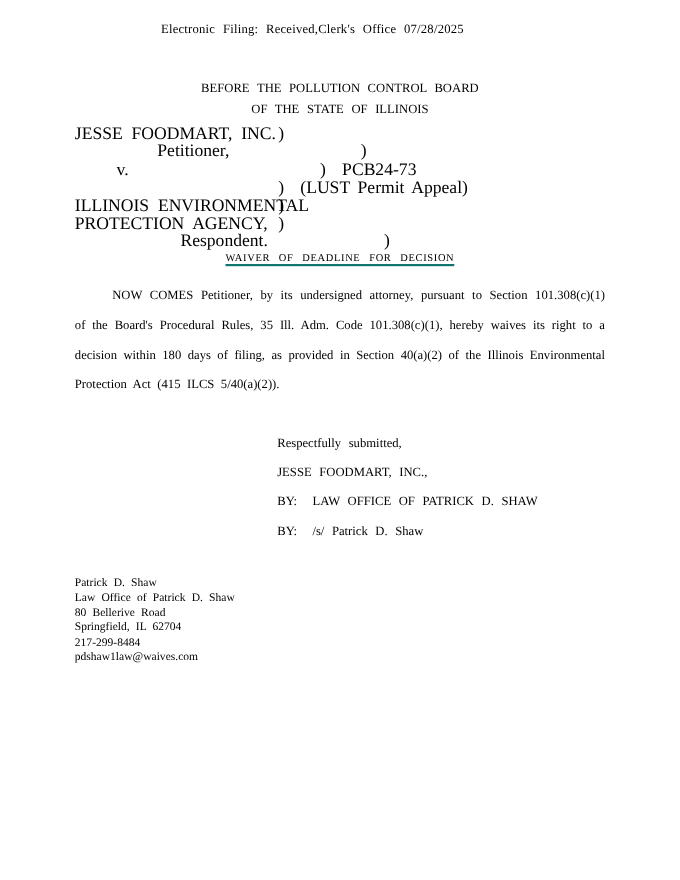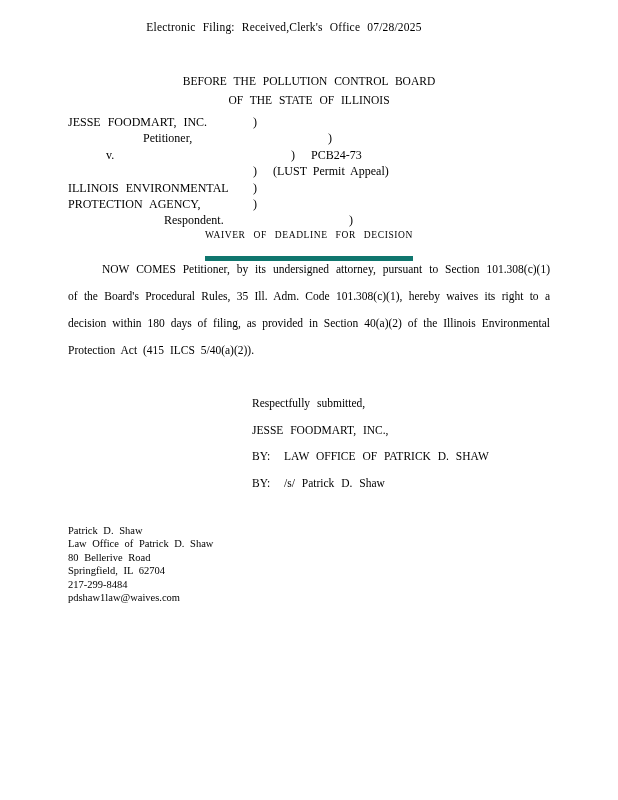--- a/index.html
+++ b/index.html
@@ -42,21 +42,21 @@
     font-size: 11.5px;
     line-height: 19px;
     word-spacing: 4px;
   }
 
   .caption-block {
     position: absolute;
     top: 114px;
     left: 68px;
     width: 480px;
-    font-size: 12px;
+    font-size: 16px;
     line-height: 16.4px;
   }
   .cap-row {
     display: flex;
     align-items: flex-start;
   }
   .cap-left {
     width: 185px;
     word-spacing: 4px;
     white-space: nowrap;
@@ -78,22 +78,22 @@
     position: absolute;
     top: 230px;
     left: 0;
     width: 618px;
     text-align: center;
     font-size: 9.5px;
     letter-spacing: 0.6px;
     word-spacing: 5px;
   }
   .waiver-title span {
-    border-bottom: 5px solid #0f766e;
-    padding-bottom: 16px;
+    border-bottom: 2px solid #0f766e;
+    padding-bottom: 0;
   }
 
   .body-text {
     position: absolute;
     top: 256px;
     left: 68px;
     width: 482px;
     font-size: 11.5px;
     line-height: 27px;
     text-align: justify;

